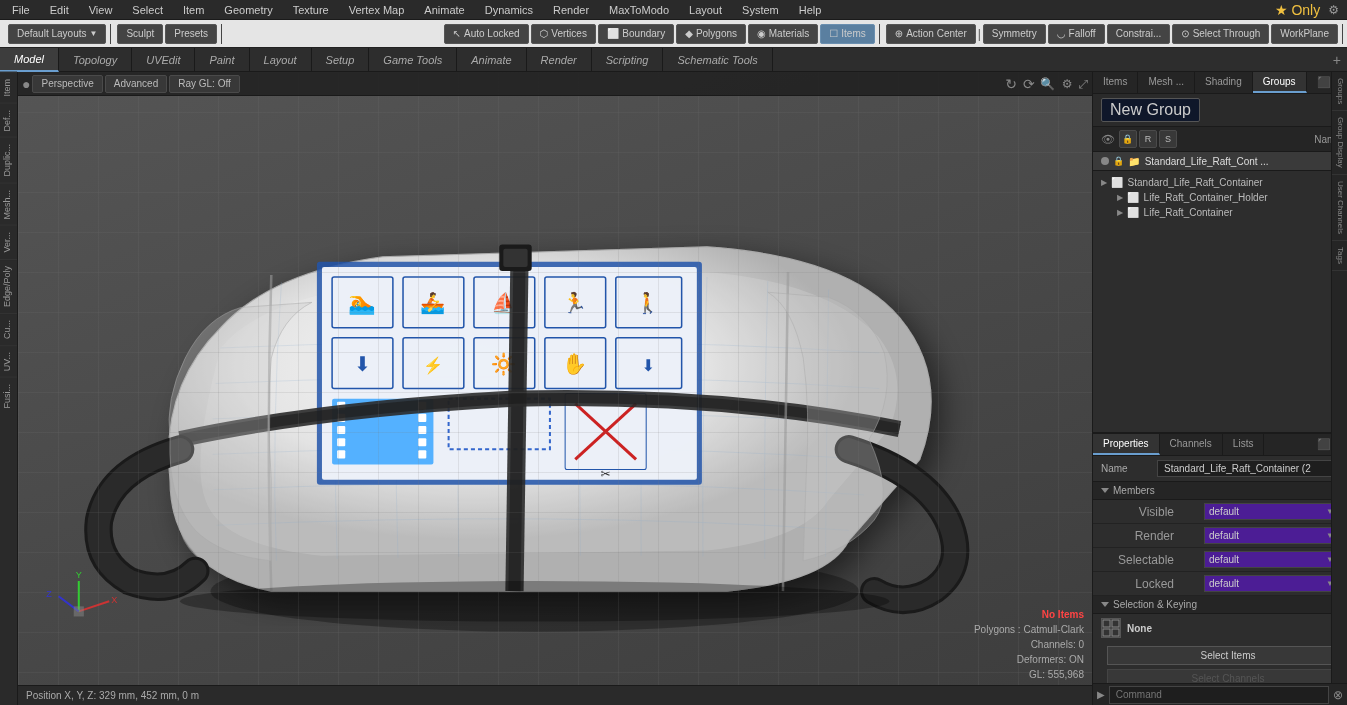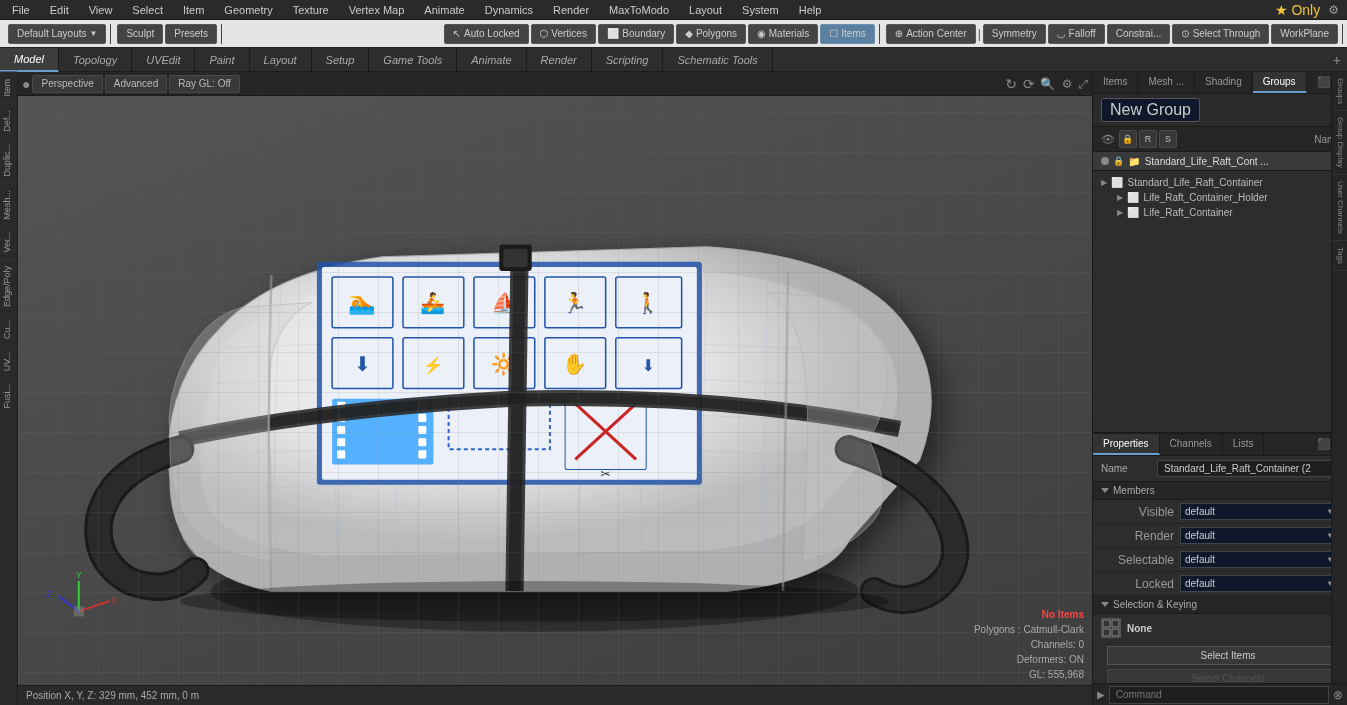--- a/index.html
+++ b/index.html
@@ -342,29 +342,30 @@
     }
     .prop-label {
       color: #999;
       font-size: 12px;
       width: 65px;
       flex-shrink: 0;
       text-align: right;
     }
     .prop-select {
       flex: 1;
-      background: #0f172a;
+      background: #4c1d95;
       color: #ccc;
       border: 1px solid #444;
       padding: 2px 4px;
       font-size: 10px;
       display: flex;
       align-items: center;
       justify-content: space-between;
       cursor: pointer;
+      margin-left: 24px;
     }
     .prop-select-arrow { color: #888; font-size: 8px; }
     .keying-row {
       display: flex;
       align-items: center;
       padding: 4px 8px;
       gap: 6px;
     }
     .keying-icon {
       width: 20px;

